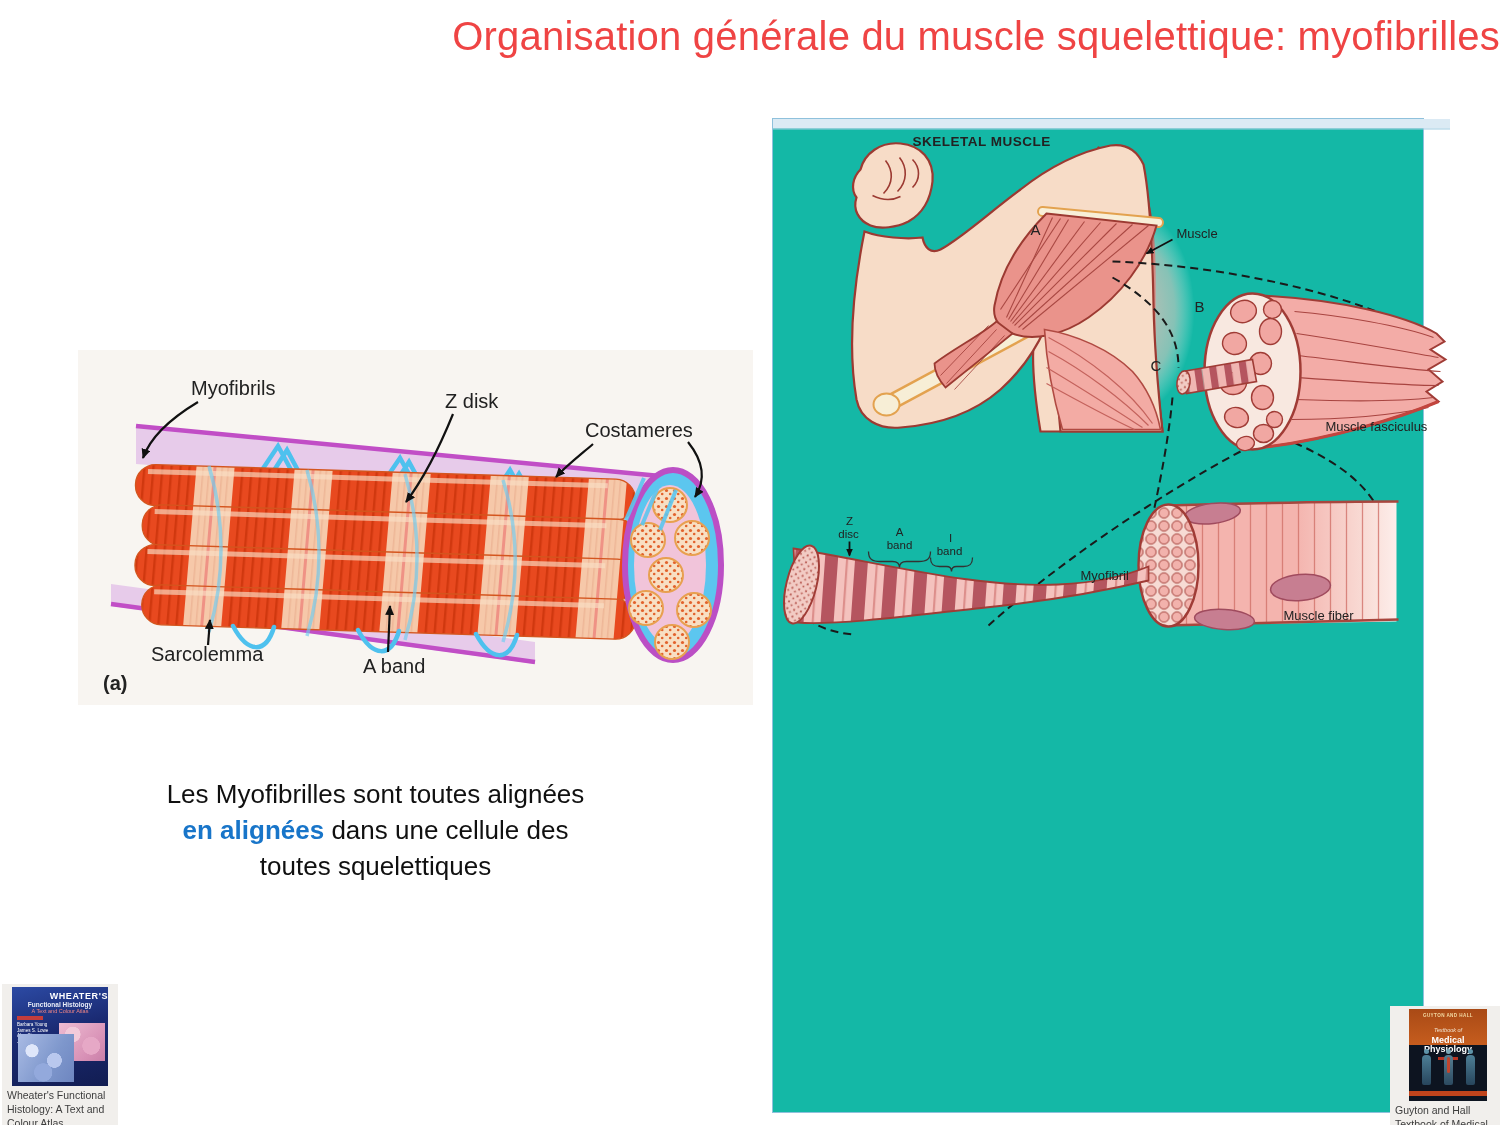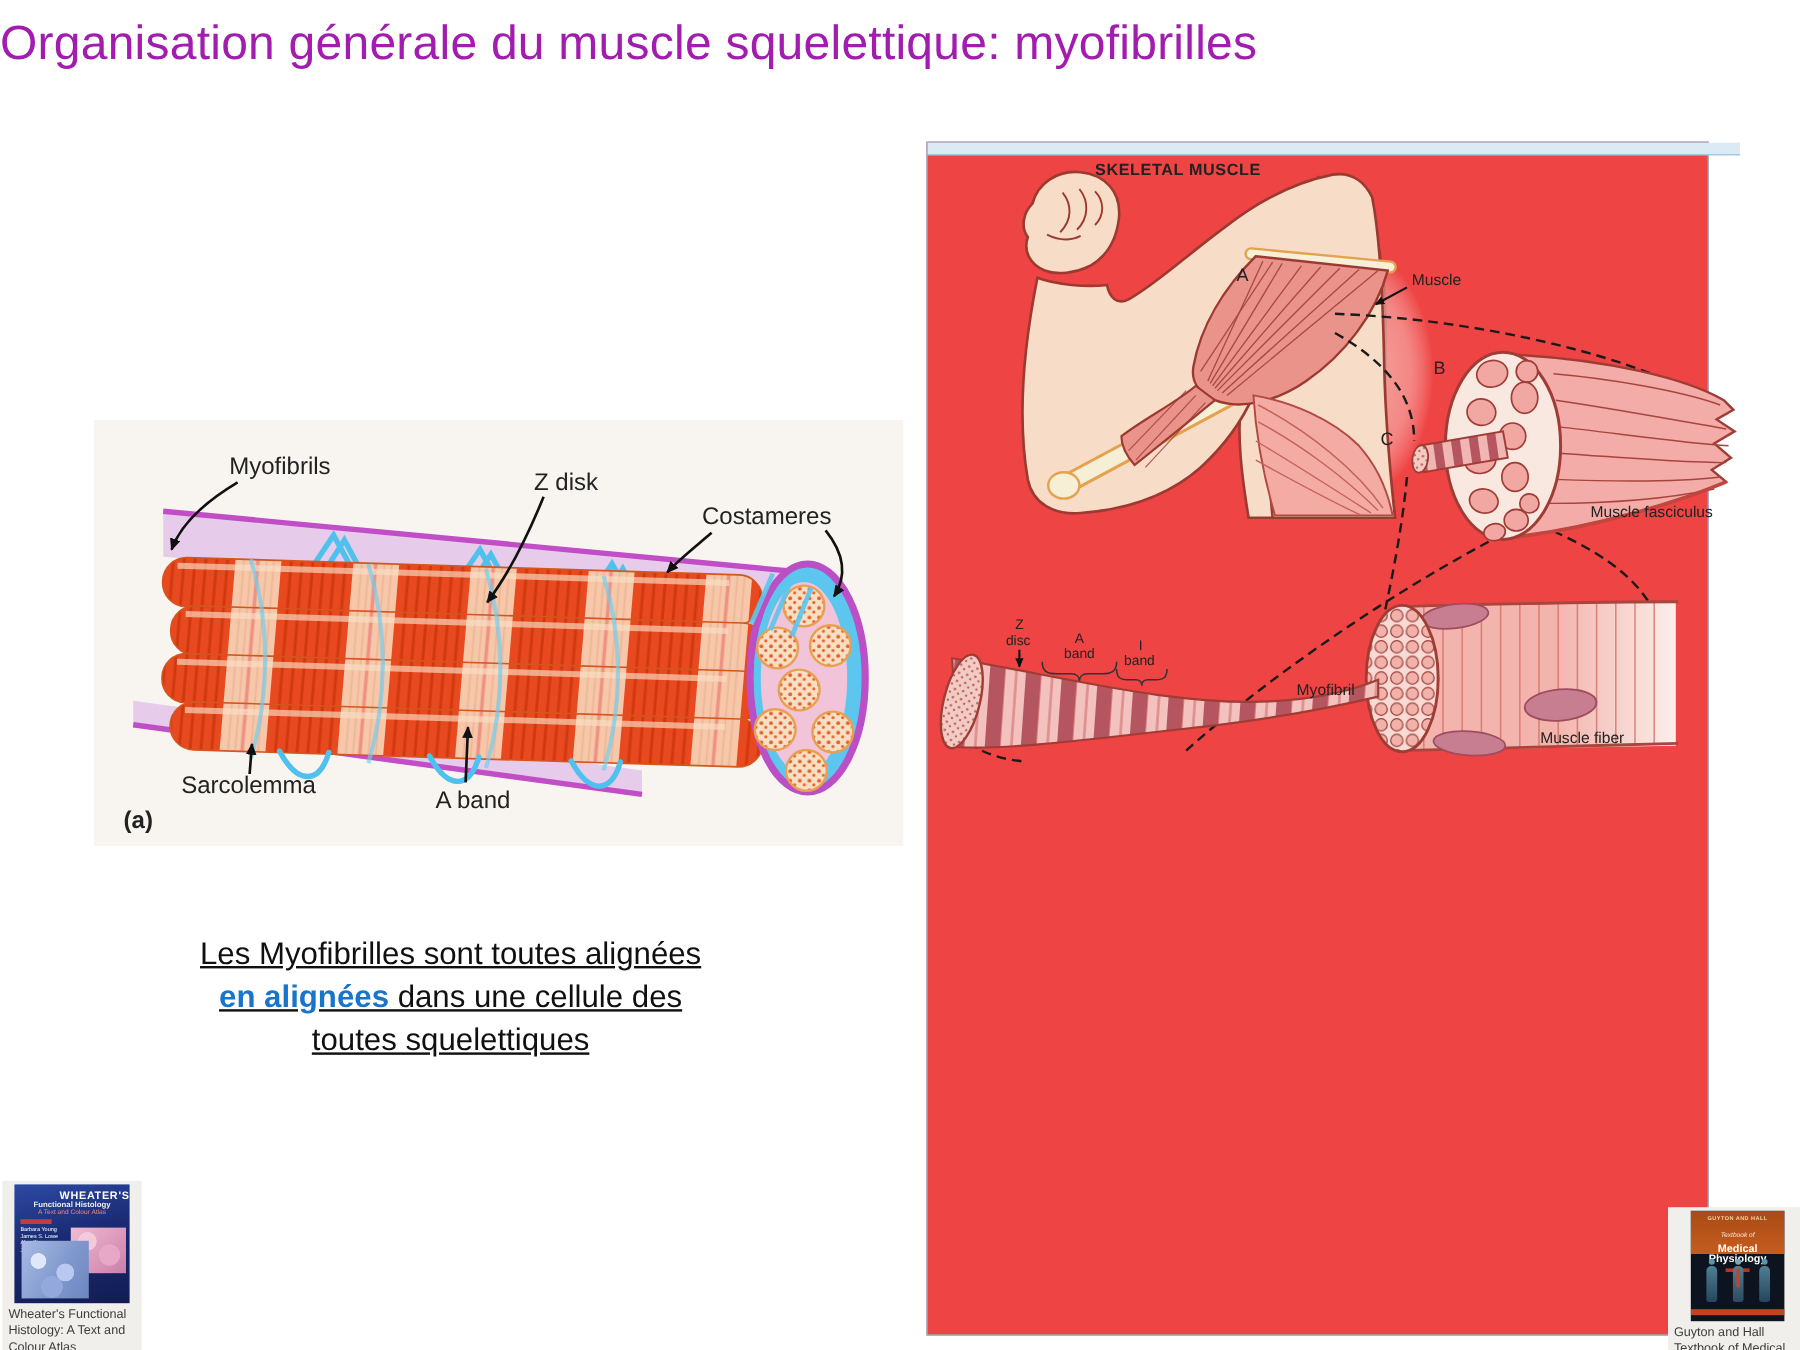--- a/index.html
+++ b/index.html
@@ -1,21 +1,21 @@
 <!DOCTYPE html>
 <html><head>
 <meta charset="utf-8">
 <style>
   html,body{margin:0;padding:0;background:#ffffff;width:1500px;height:1125px;overflow:hidden;
             font-family:"Liberation Sans",sans-serif;color:#111;}
-  #title{position:absolute;top:14px;left:0;width:1500px;text-align:left;
-         font-size:40px;letter-spacing:.2px;color:#a21caf;}
+  #title{position:absolute;top:14px;left:0;width:1500px;text-align:right;
+         font-size:40px;letter-spacing:.2px;color:#ef4444;}
   #left-fig{position:absolute;left:30px;top:350px;width:675px;height:355px;padding-left:48px;}
   #caption{position:absolute;left:88px;top:776px;width:575px;text-align:center;
-           font-size:26px;line-height:36px;color:#101010;text-decoration:underline;}
+           font-size:26px;line-height:36px;color:#101010;}
   #caption .hl{font-weight:bold;}
   .book-card{position:absolute;background:#f1efec;padding:3px;}
   .book-caption{font-size:10.5px;line-height:1.32;color:#3d3d3d;padding:3px 2px 1px 2px;}
   
   #wheater-card{left:2px;top:984px;width:110px;}
   .wcover{position:relative;width:96px;height:99px;margin:0 auto;overflow:hidden;
           background:linear-gradient(165deg,#2c4aa4 0%,#1a2a72 45%,#121d52 100%);}
   .wcover .t1{font-size:9px;font-weight:bold;color:#fff;letter-spacing:.6px;text-align:right;margin-top:4px;}
   .wcover .t2{font-size:6.5px;font-weight:bold;color:#e9edf8;text-align:center;}
   .wcover .t3{font-size:5.5px;color:#ef8484;text-align:center;}
@@ -41,21 +41,21 @@
   .gcover .figs{height:46px;display:flex;justify-content:center;gap:9px;align-items:center;}
   .gcover .strip{height:5px;background:#c0441c;}
   .person{width:13px;height:38px;position:relative;}
   .person .head{position:absolute;left:4px;top:0;width:5px;height:5px;border-radius:50%;}
   .person .body{position:absolute;left:2px;top:6px;width:9px;height:30px;border-radius:4px 4px 2px 2px;}
   .p-side .head{background:#5e93a8;} .p-side .body{background:linear-gradient(#4d7f96,#27455c);}
   .p-mid  .head{background:#7aa8b8;} .p-mid  .body{background:linear-gradient(#577f92,#2c4a60),
     linear-gradient(#b44, #833);} 
   .p-mid .core{position:absolute;left:5px;top:8px;width:3px;height:16px;background:#c0452e;border-radius:2px;}
   
-  #panel{position:absolute;left:772px;top:118px;width:652px;height:995px;background:#ef4444;
+  #panel{position:absolute;left:772px;top:118px;width:652px;height:995px;background:#14b8a6;
          border:1.5px solid #8fc1dc;box-sizing:border-box;}
   svg{font-family:"Liberation Sans",sans-serif;}
   svg text{fill:#222;}
 </style>
 </head>
 <body>
 
 <div id="title">Organisation générale du muscle squelettique: myofibrilles</div>
 
 <div id="left-fig">

